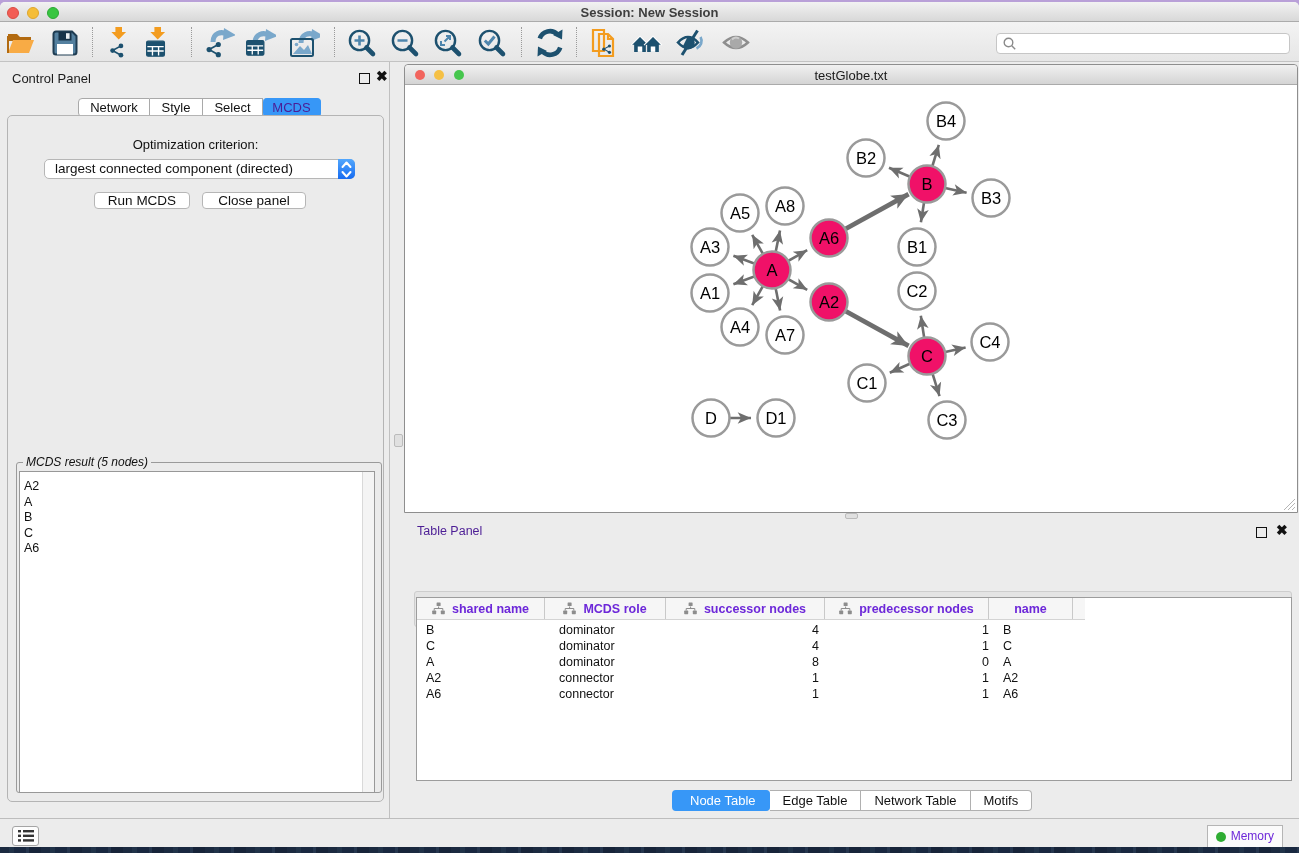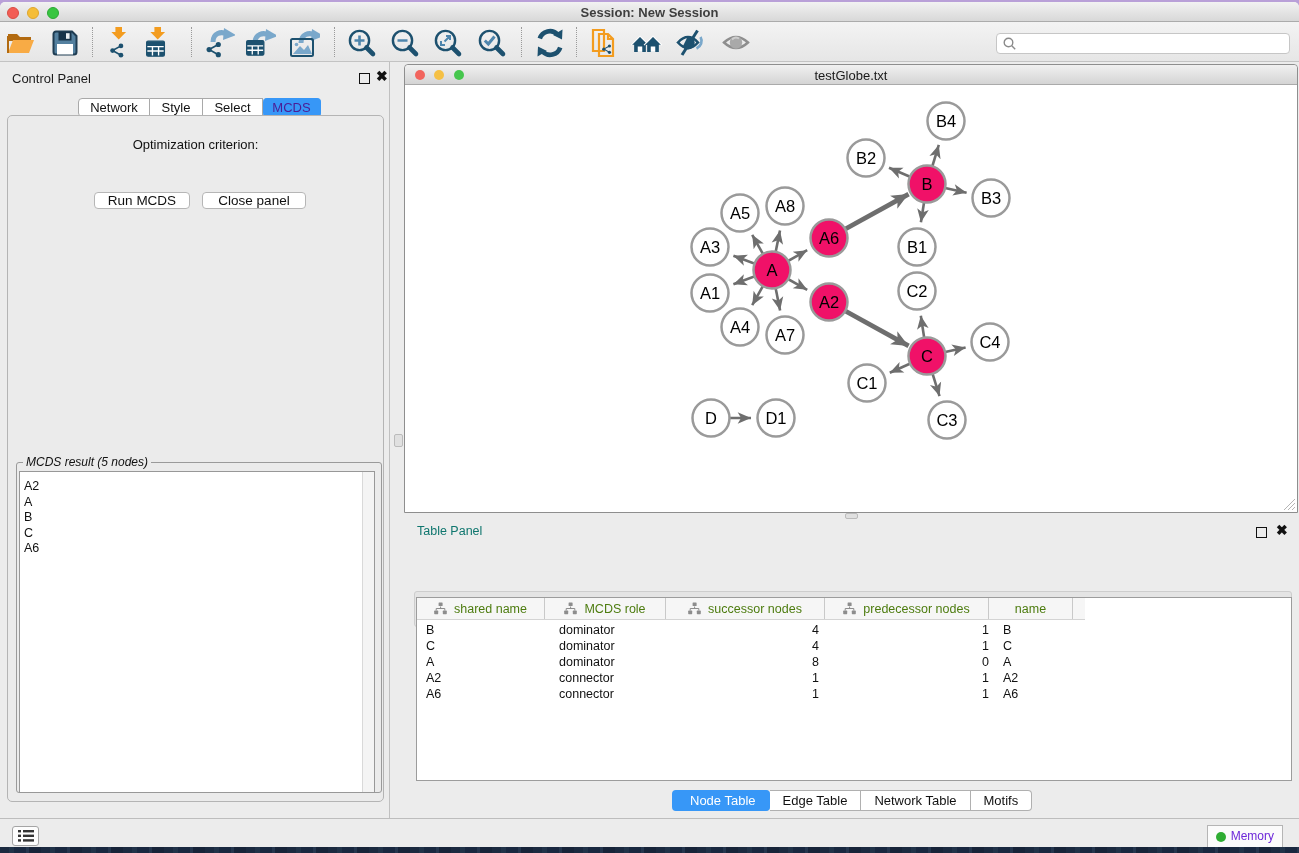--- a/index.html
+++ b/index.html
@@ -54,27 +54,27 @@
 
 #netwin { position:absolute; left:404px; top:62px; width:894px; height:449px;
   background:#fff; border:1px solid #8e8e8e; border-radius:4px 4px 0 0; }
 #nw-title { position:absolute; left:0; top:0; width:100%; height:20px;
   background:linear-gradient(#f1f1f1,#d4d4d4); border-bottom:1px solid #aaa; border-radius:4px 4px 0 0; }
 #nw-title .tl { position:absolute; top:5px; width:10px; height:10px; border-radius:50%; }
 #nw-text { position:absolute; top:3px; width:100%; text-align:center; font-size:13px; color:#1a1a1a; }
 #canvas { position:absolute; left:0; top:21px; width:892px; height:427px; overflow:hidden; }
 
 #tpanel { position:absolute; left:404px; top:517px; width:895px; height:299px; background:#ececec; }
-#tp-title { position:absolute; left:13px; top:5px; font-size:12.5px; color:#0f766e; }
+#tp-title { position:absolute; left:13px; top:5px; font-size:12.5px; color:#4c1d95; }
 #tp-toolbar { position:absolute; left:10px; top:33px; width:878px; height:36px;
   background:#e4e4e4; border:1px solid #cdcdcd; border-radius:3px;margin-top:39px; }
 #tp-table { position:absolute; left:12px; top:78px; width:876px; height:184px;
   background:#fff; border:1px solid #9c9c9c; }
 #tp-header { position:absolute; left:0; top:0; width:668px; height:22px; background:#f6f6f6;
-  border-bottom:1px solid #d4d4d4; display:flex; font-size:12.5px; color:#4d7c0f; }
+  border-bottom:1px solid #d4d4d4; display:flex; font-size:12.5px; color:#6d28d9;font-weight:bold; }
 #tp-header .hc { border-right:1px solid #c9c9c9; text-align:center; line-height:22px; }
 .trow { position:absolute; font-size:12.5px; color:#111; height:16px; line-height:16px; }
 #tp-tabs { position:absolute; left:268px; top:271px; height:21px; display:flex; }
 .ttab { height:21px; line-height:20px; font-size:13px; color:#111; background:#fff;
   border:1px solid #b0b0b0; border-left:none; padding:0 13px; }
 .ttab:first-child { border-left:5px solid #b91c1c; border-radius:4px 0 0 4px; }
 .ttab:last-child { border-radius:0 4px 4px 0; }
 .ttab.sel { background:#3797f7; color:#fff; border-color:#3797f7; border-radius:4px; }
 
 #statusbar { position:absolute; left:0; top:816px; width:100%; height:28px;
@@ -248,20 +248,26 @@
     <div class="wbtn-sq" style="left:359px"></div>
     <div class="wbtn-x" style="left:376px">✖</div>
     <div id="cp-tabs">
       <div class="tab" style="width:72px">Network</div>
         <div class="tab" style="width:53px">Style</div>
         <div class="tab" style="width:60px">Select</div>
         <div class="tab sel" style="width:58px">MCDS</div>
     </div>
     <div id="cp-body">
       <div id="opt-label">Optimization criterion:</div>
+      <div id="dropdown">largest connected component (directed)
+        <div id="dd-step"><svg width="17" height="21" viewBox="0 0 17 21">
+          <path d="M4.5,8 L8.5,3.5 L12.5,8" fill="none" stroke="#fff" stroke-width="2" stroke-linejoin="round" stroke-linecap="round"></path>
+          <path d="M4.5,13 L8.5,17.5 L12.5,13" fill="none" stroke="#fff" stroke-width="2" stroke-linejoin="round" stroke-linecap="round"></path>
+        </svg></div>
+      </div>
       <div class="btn" style="left:86px;top:76px;width:96px">Run MCDS</div>
       <div class="btn" style="left:194px;top:76px;width:104px">Close panel</div>
       <div id="groupbox">
         <div id="gb-label">MCDS result (5 nodes)</div>
         <div id="gb-list">
           <div class="li">A2</div>
             <div class="li">A</div>
             <div class="li">B</div>
             <div class="li">C</div>
             <div class="li">A6</div>

